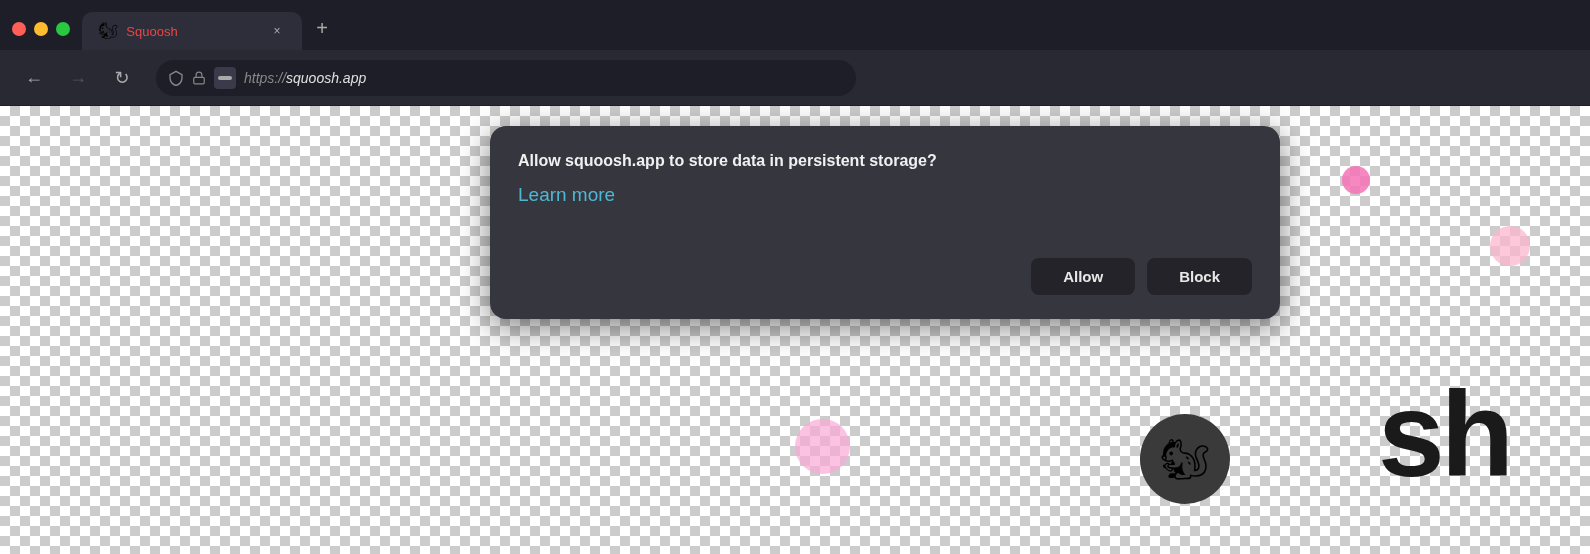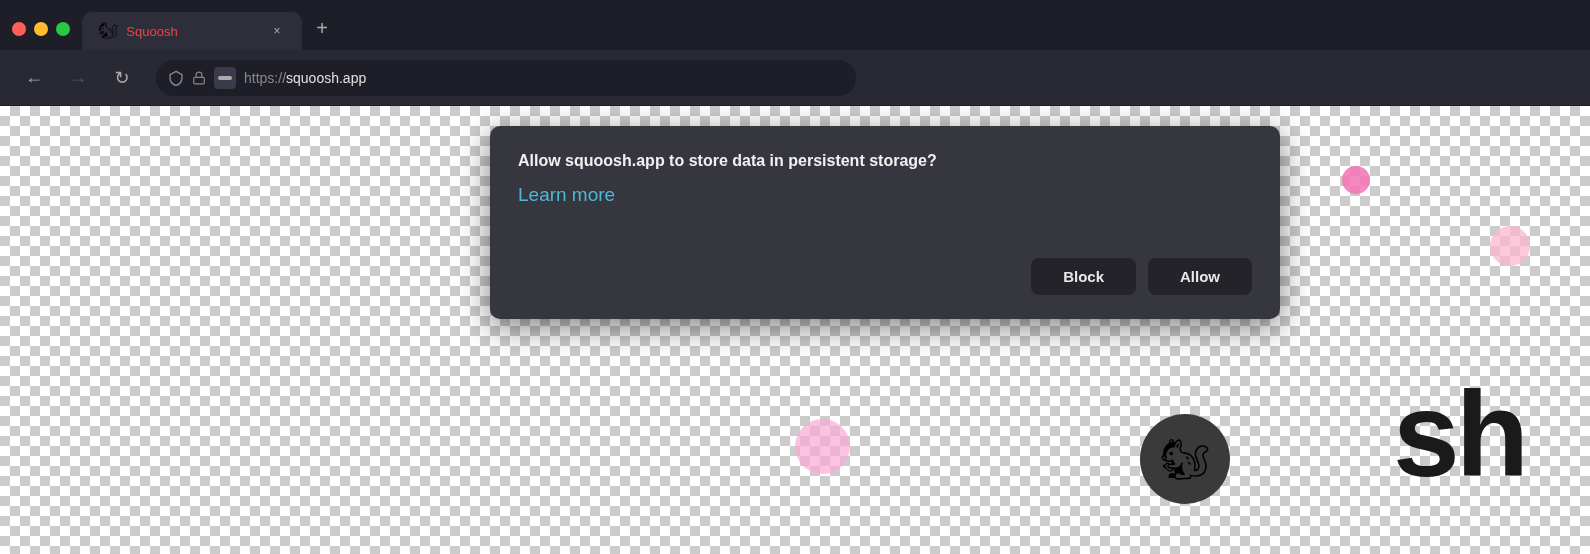--- a/index.html
+++ b/index.html
@@ -143,20 +143,21 @@
       flex: 1;
       max-width: 700px;
       height: 36px;
       background: #1e1e28;
       border-radius: 20px;
       display: flex;
       align-items: center;
       padding: 0 12px;
       gap: 8px;
       margin: 0 8px;
+      font-style: italic;
     }
 
     .address-icon {
       color: #888;
       font-size: 14px;
       display: flex;
       align-items: center;
     }
 
     .address-url {
@@ -199,21 +200,21 @@
         linear-gradient(-45deg, transparent 75%, #ccc 75%);
       background-size: 20px 20px;
       background-position: 0 0, 0 10px, 10px -10px, -10px 0px;
       background-color: #ffffff;
       position: relative;
     }
 
     
     .squoosh-text {
       position: absolute;
-      right: 65px;
+      right: 80px;
       bottom: 60px;
       font-size: 120px;
       font-weight: 900;
       color: #1a1a1a;
       letter-spacing: -4px;
       line-height: 1;
       user-select: none;
     }
 
     .circle-decoration {
@@ -262,21 +263,21 @@
       font-size: 40px;
     }
 
     
     .permission-popup {
       position: absolute;
       top: 20px;
       left: 490px;
       width: 790px;
       background: #36363f;
-      border-radius: 10px;
+      border-radius: 16px;
       padding: 24px 28px 24px 28px;
       box-shadow: 0 8px 32px rgba(0,0,0,0.5);
       z-index: 100;
     }
 
     .permission-question {
       font-size: 16px;
       font-weight: 600;
       color: #f0f0f0;
       margin-bottom: 12px;
@@ -380,20 +381,20 @@
       <div class="squoosh-logo-circle">
         <span>🐿</span>
       </div>
 
       <div class="squoosh-text">sh</div>
 
       <div class="permission-popup">
         <div class="permission-question">Allow squoosh.app to store data in persistent storage?</div>
         <a class="permission-learn-more" href="#">Learn more</a>
         <div class="permission-actions">
+          <button class="perm-btn perm-btn-allow">Allow</button>
           <button class="perm-btn perm-btn-block">Block</button>
-          <button class="perm-btn perm-btn-allow">Allow</button>
         </div>
       </div>
 
     </div>
   </div>
 </div>
 
 </body></html>

